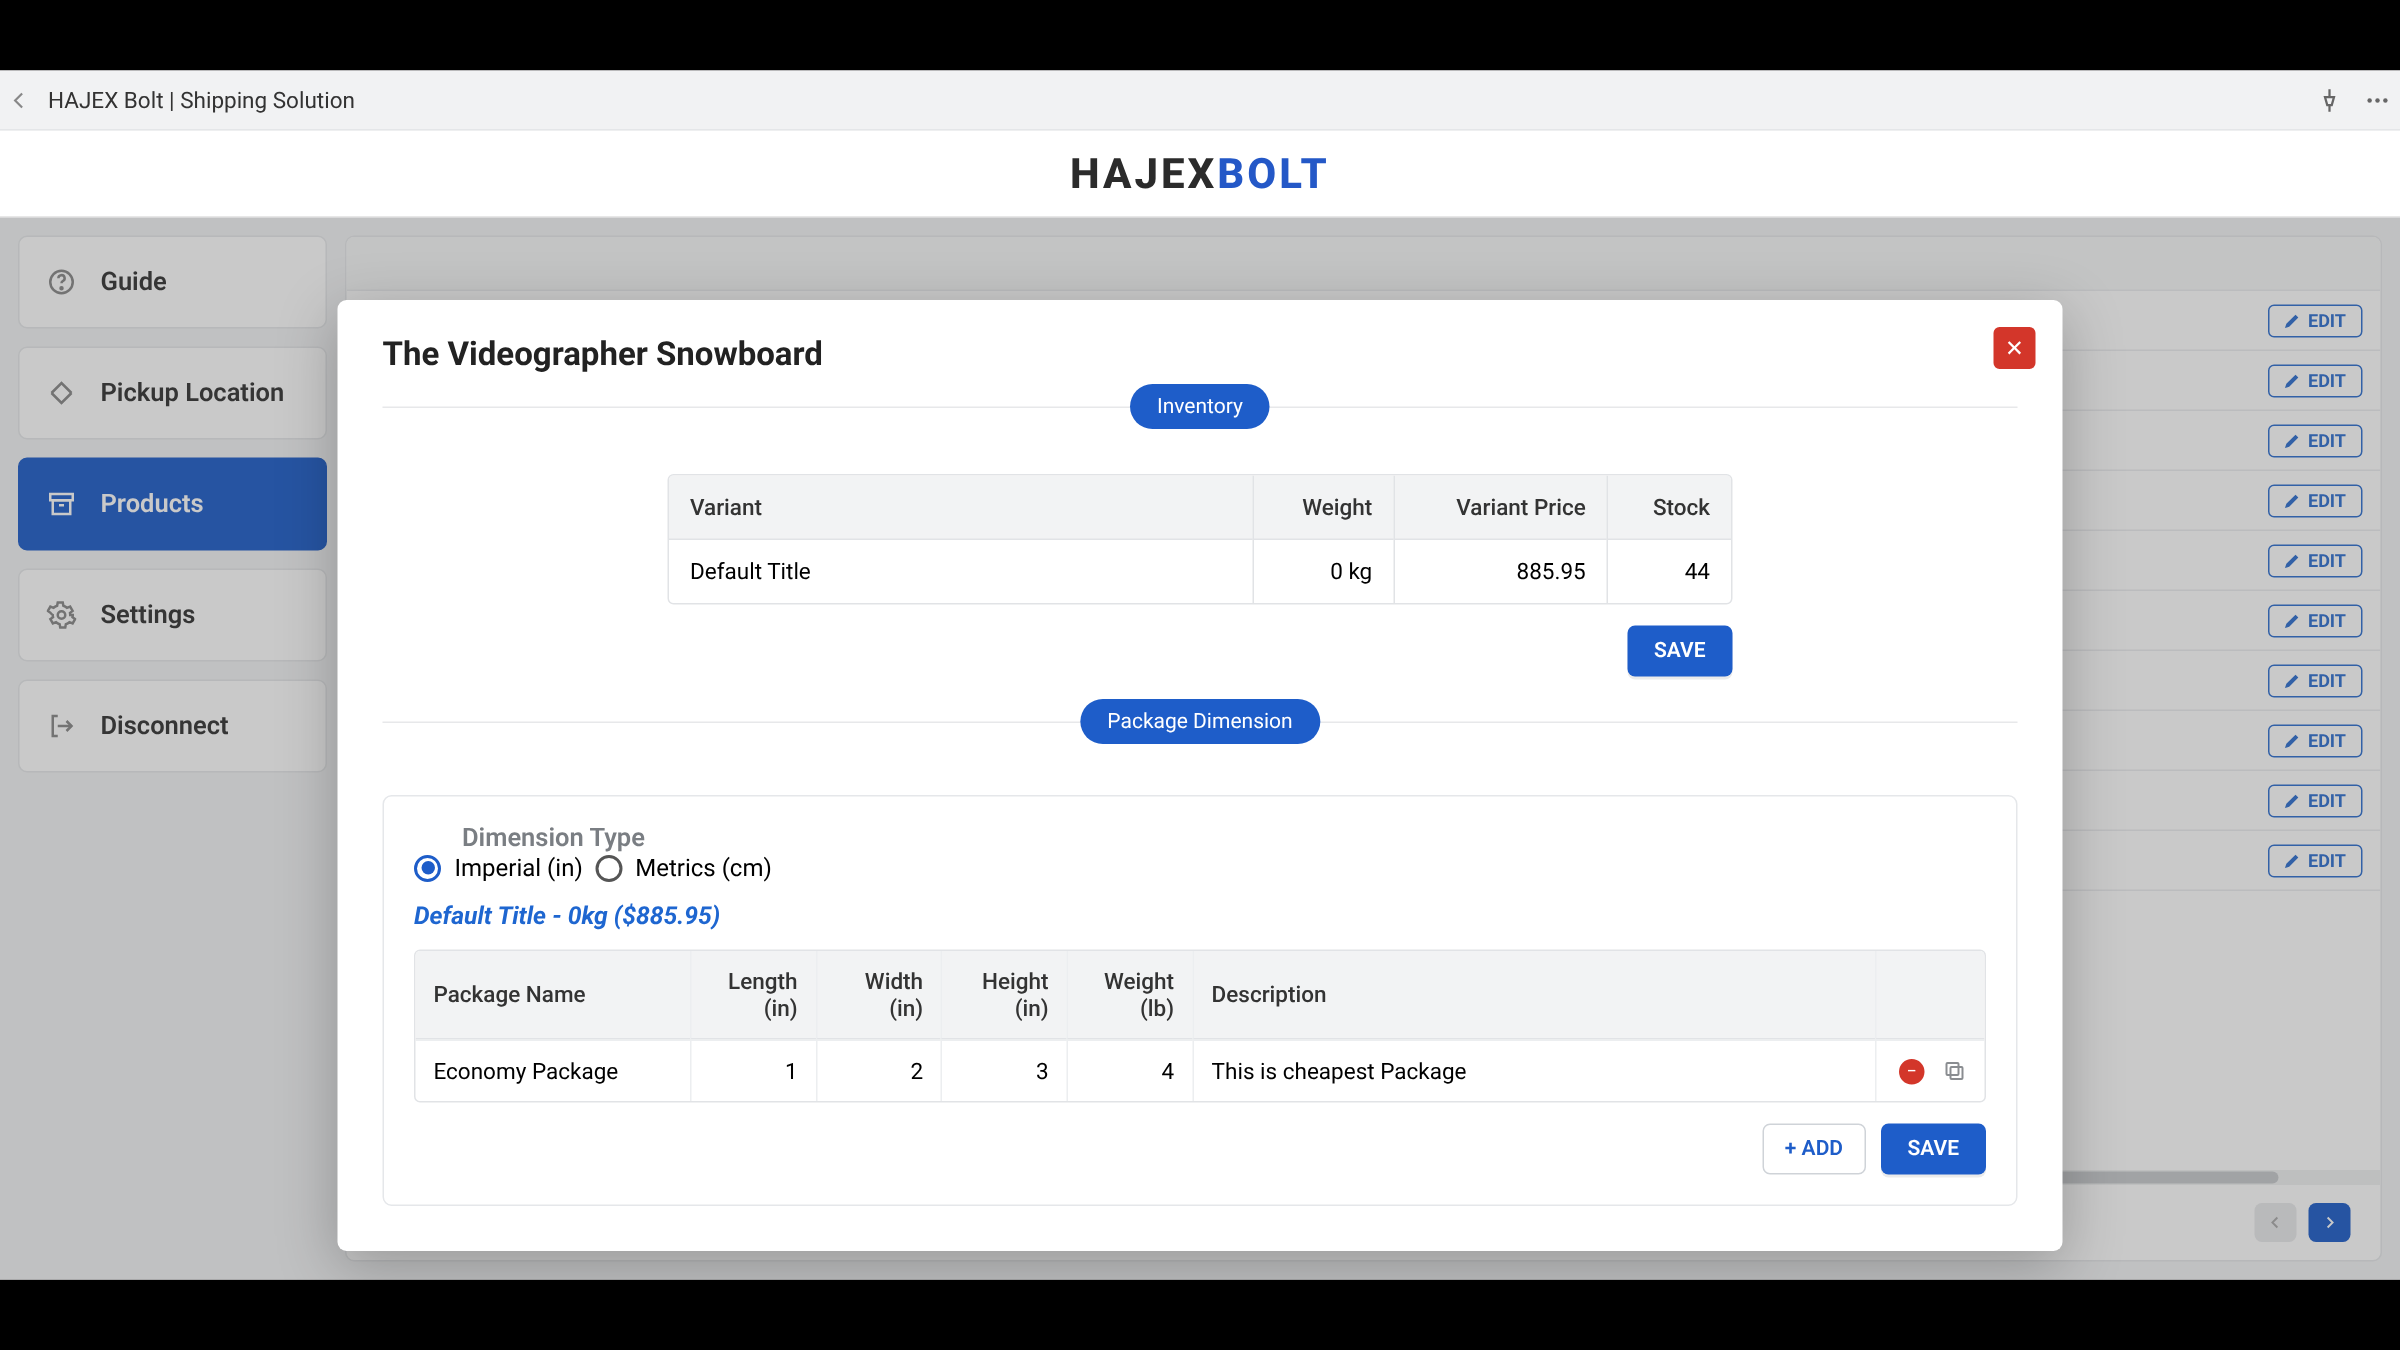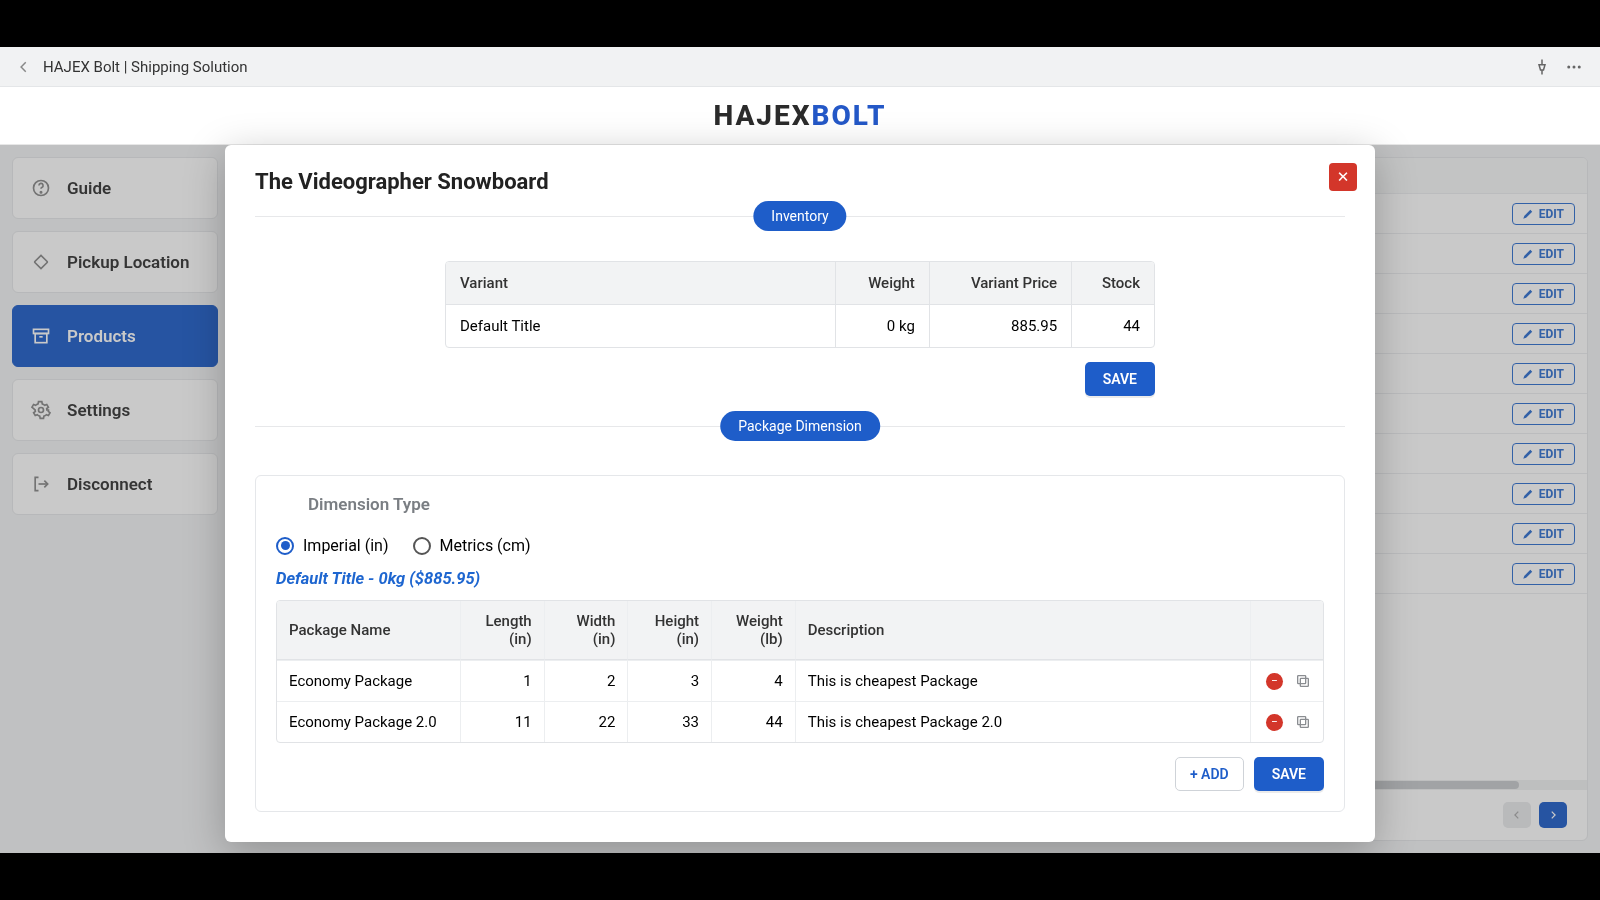--- a/index.html
+++ b/index.html
@@ -5,21 +5,21 @@
   * { box-sizing: border-box; margin: 0; padding: 0; font-family: -apple-system, BlinkMacSystemFont, "Segoe UI", Roboto, Arial, sans-serif; }
   html, body { width: 1600px; height: 900px; background:#000; overflow:hidden; }
 
   .letterbox-top, .letterbox-bottom { background:#000; width:100%; }
   .letterbox-top { height:47px; }
   .letterbox-bottom { height:47px; }
 
   .app-window { width:100%; height:806px; background:#fff; display:flex; flex-direction:column; position:relative; }
 
   
-  .titlebar { height:40px; background:#f1f2f3; border-bottom:1px solid #e4e6e8; display:flex; align-items:center; padding:0 17px; font-size:15px; color:#333; }
+  .titlebar { height:40px; background:#f1f2f3; border-bottom:1px solid #e4e6e8; display:flex; align-items:center; padding:0 6px; font-size:15px; color:#333; }
   .titlebar .left { display:flex; align-items:center; gap:12px; }
   .titlebar .back-icon { width:14px; height:14px; color:#888; }
   .titlebar .spacer { flex:1; }
   .titlebar .pin-icon, .titlebar .more-icon { width:18px; height:18px; color:#666; margin-left:14px; cursor:pointer; }
 
   
   .brand-header { height:58px; display:flex; align-items:center; justify-content:center; border-bottom:1px solid #e7e7e7; }
   .brand-header .logo { font-size:28px; font-weight:800; letter-spacing:2px; }
   .brand-header .logo .h1 { color:#2b2b2b; }
   .brand-header .logo .h2 { color:#2458c7; }
@@ -41,40 +41,40 @@
 
   .scroll-track { height:10px; background:#f0f1f2; position:relative; }
   .scroll-thumb { position:absolute; top:1px; left:0; height:8px; width:95%; background:#c8cbce; border-radius:4px; }
 
   .pager { height:50px; display:flex; align-items:center; justify-content:flex-end; padding:0 20px; gap:8px; }
   .pager-btn { width:28px; height:26px; border-radius:5px; display:flex; align-items:center; justify-content:center; font-size:14px; }
   .pager-btn.disabled { background:#e9eaec; color:#aaa; }
   .pager-btn.active { background:#1e5dc9; color:#fff; cursor:pointer; }
 
   
-  .overlay { position:absolute; inset:0; background:rgba(60,60,60,0.28); display:flex; align-items:flex-start; justify-content:center; }
+  .overlay { position:absolute; inset:0; background:rgba(60,60,60,0.28); display:flex; align-items:flex-start; justify-content:center; padding-top:55px; }
   .modal { width:1150px; background:#fff; border-radius:6px; padding:24px 30px 30px; box-shadow:0 10px 40px rgba(0,0,0,0.25); position:relative; }
   .modal-title { font-size:22px; font-weight:700; color:#222; }
   .modal-close { position:absolute; top:18px; right:18px; width:28px; height:28px; background:#d3362a; border-radius:4px; display:flex; align-items:center; justify-content:center; color:#fff; cursor:pointer; font-size:15px; }
 
   .section-divider { margin:22px 0 0; height:1px; background:#e7e8ea; position:relative; }
   .pill { position:absolute; left:50%; top:-15px; transform:translateX(-50%); background:#1e5dc9; color:#fff; font-size:14px; padding:7px 18px; border-radius:18px; }
 
   .inv-table-wrap { margin:44px auto 0; width:710px; }
   .inv-table { width:100%; border:1px solid #e1e3e6; border-radius:4px; border-collapse:separate; border-spacing:0; overflow:hidden; font-size:15px; }
   .inv-table th { background:#f2f3f4; text-align:left; padding:12px 14px; font-weight:500; color:#333; border-bottom:1px solid #e1e3e6; }
   .inv-table th.r, .inv-table td.r { text-align:right; }
   .inv-table td { padding:12px 14px; border-bottom:0; }
   .inv-table th + th, .inv-table td + td { border-left:1px solid #e1e3e6; }
   .save-row { width:710px; margin:14px auto 0; display:flex; justify-content:flex-end; }
   .btn-primary { background:#1e5dc9; color:#fff; border:0; padding:9px 18px; border-radius:5px; font-size:14px; font-weight:600; cursor:pointer; box-shadow:0 2px 0 rgba(0,0,0,0.08); }
 
   .dim-card { margin-top:48px; border:1px solid #e5e7ea; border-radius:6px; padding:18px 20px 20px; }
   .dim-label { font-size:17px; font-weight:600; color:#7a7e83;margin-left:32px; }
-  .radio-row { margin-top:22px; display:flex; gap:24px; align-items:center; font-size:16px; }
+  .radio-row { margin-top:0; display:flex; gap:8px; align-items:center; font-size:16px; }
   .radio { width:18px; height:18px; border:2px solid #1e5dc9; border-radius:50%; display:inline-flex; align-items:center; justify-content:center; }
   .radio.empty { border-color:#555; }
   .radio .dot { width:9px; height:9px; background:#1e5dc9; border-radius:50%; }
   .radio-opt { display:flex; align-items:center; gap:9px; cursor:pointer; }
   .variant-link { margin-top:14px; font-size:16.5px; font-weight:700; color:#1e66d0;font-style:italic; }
 
   .pkg-table { width:100%; margin-top:12px; border:1px solid #e1e3e6; border-radius:4px; border-collapse:separate; border-spacing:0; overflow:hidden; font-size:15px; }
   .pkg-table th { background:#f2f3f4; text-align:left; padding:11px 12px; font-weight:500; color:#333; border-bottom:1px solid #e1e3e6; }
   .pkg-table td { padding:11px 12px; border-top:1px solid #eceef0; }
   .pkg-table th + th, .pkg-table td + td { border-left:1px solid #eceef0; }
@@ -362,41 +362,20 @@
                       </span>
                     <span>
                         <svg class="copy-icon" viewBox="0 0 24 24" fill="none" stroke="currentColor" stroke-width="2">
                           <rect x="8" y="8" width="12" height="12" rx="1"></rect>
                           <rect x="4" y="4" width="12" height="12" rx="1"></rect>
                         </svg>
                       </span>
                   </div>
                 </td>
               </tr>
-              <tr>
-                <td>Economy Package 2.0</td>
-                <td class="r">11</td>
-                <td class="r">22</td>
-                <td class="r">33</td>
-                <td class="r">44</td>
-                <td>This is cheapest Package 2.0</td>
-                <td>
-                  <div class="row-actions">
-                    <span class="del-icon">
-                        <span>−</span>
-                      </span>
-                    <span>
-                        <svg class="copy-icon" viewBox="0 0 24 24" fill="none" stroke="currentColor" stroke-width="2">
-                          <rect x="8" y="8" width="12" height="12" rx="1"></rect>
-                          <rect x="4" y="4" width="12" height="12" rx="1"></rect>
-                        </svg>
-                      </span>
-                  </div>
-                </td>
-              </tr>
             </tbody>
           </table>
 
           <div class="dim-actions">
             <button class="btn-outline">+ ADD</button>
             <button class="btn-primary">SAVE</button>
           </div>
         </div>
       </div>
     </div>

